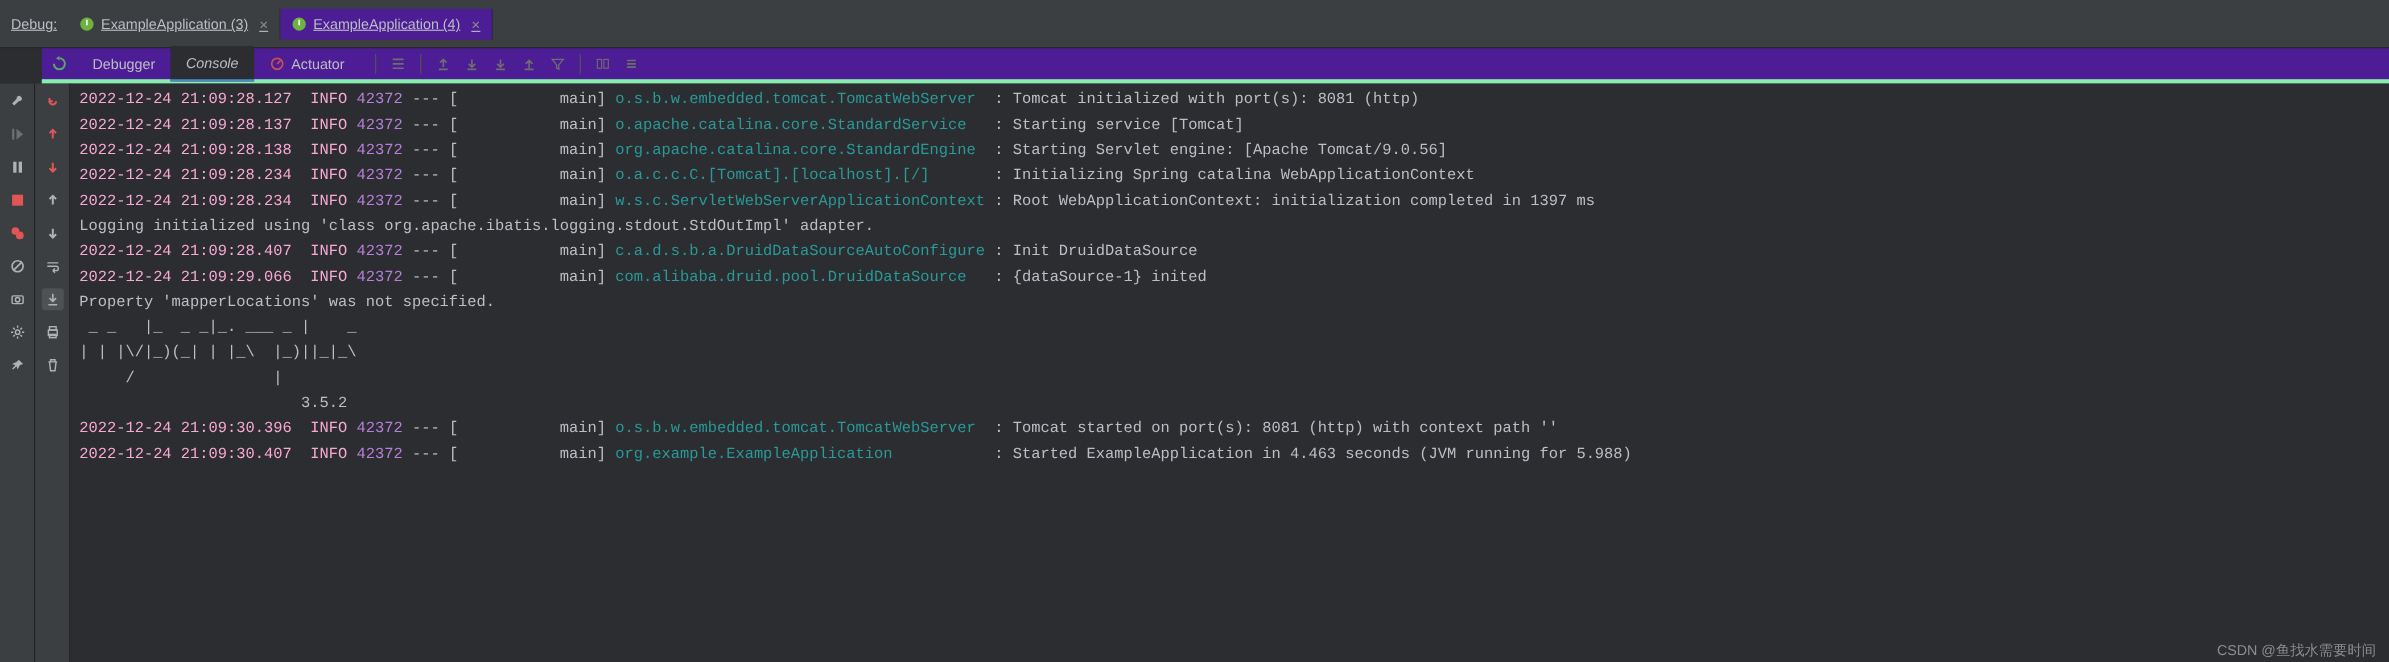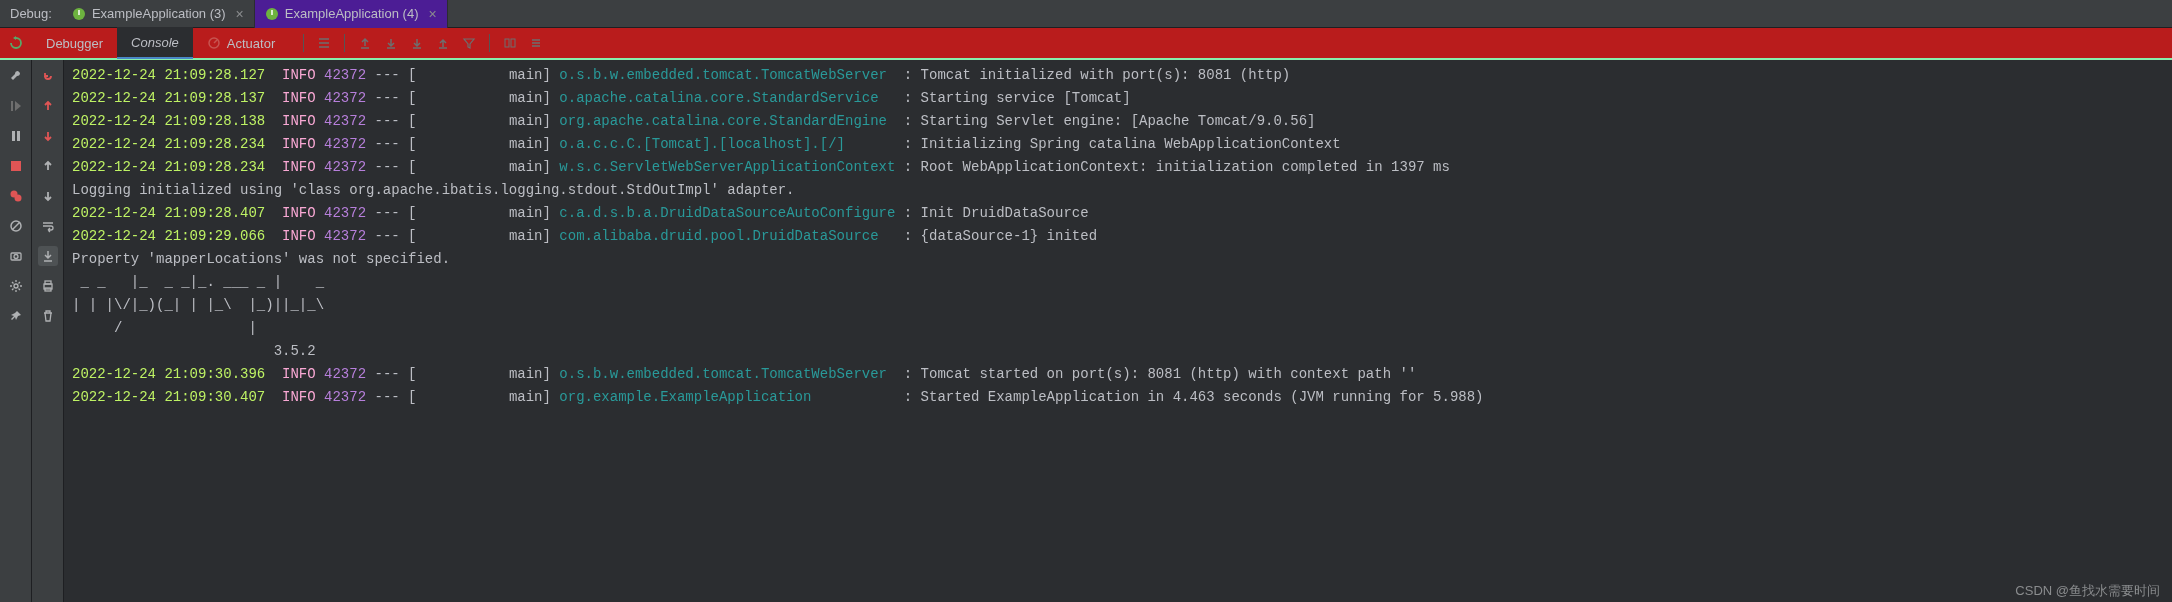--- a/index.html
+++ b/index.html
@@ -8,23 +8,24 @@
   color: #bcbec4;
   font-family: 'Segoe UI', Arial, sans-serif;
   font-size: 13px;
   width: 2172px;
   height: 602px;
   overflow: hidden;
 }
 .top-bar {
   display: flex;
   align-items: center;
-  height: 28px;
+  height: 44px;
   background: #3c3f41;
   border-bottom: 1px solid #1e1f22;
+  text-decoration: underline;
 }
 .debug-label {
   padding: 0 10px;
   color: #bcbec4;
 }
 .run-tab {
   display: flex;
   align-items: center;
   height: 28px;
   padding: 0 10px;
@@ -42,22 +43,23 @@
 }
 .close-x {
   color: #8a8c8e;
   font-size: 14px;
   margin-left: 4px;
 }
 .tab-row {
   display: flex;
   align-items: center;
   height: 32px;
-  background: #b91c1c;
-  border-bottom: 2px solid #86efac;
+  background: #4c1d95;
+  border-bottom: 4px solid #86efac;
+  margin-left: 38px;
 }
 .left-gutter-top {
   width: 32px;
   display: flex;
   align-items: center;
   justify-content: center;
 }
 .tab-item {
   padding: 0 14px;
   height: 32px;
@@ -130,21 +132,21 @@
   flex: 1;
   background: #2b2d30;
   font-family: 'Consolas', 'Courier New', monospace;
   font-size: 14px;
   line-height: 23px;
   padding: 4px 8px;
   white-space: pre;
   overflow: hidden;
   color: #bcbec4;
 }
-.ts { color: #bef264; text-align: right; }
+.ts { color: #f9a8d4; text-align: right; }
 .level-info { color: #f9a8d4; }
 .pid { color: #b77fdb; }
 .dashes { color: #bcbec4; }
 .logger { color: #299999; text-align: center; }
 .msg { color: #bcbec4; }
 .watermark {
   position: absolute;
   bottom: 2px;
   right: 12px;
   color: #8a8c8e;

